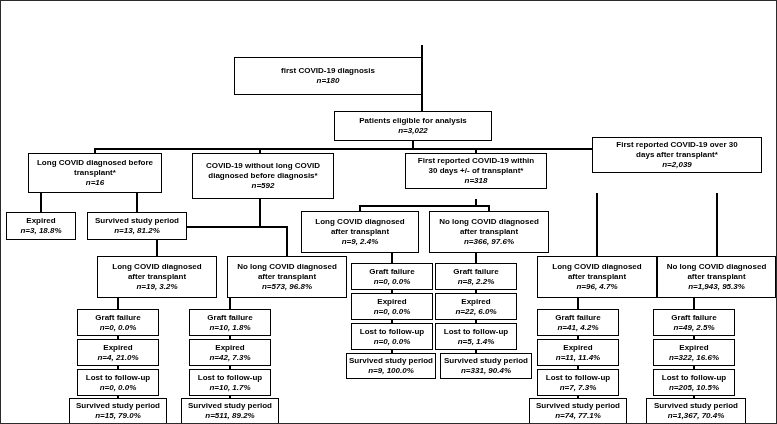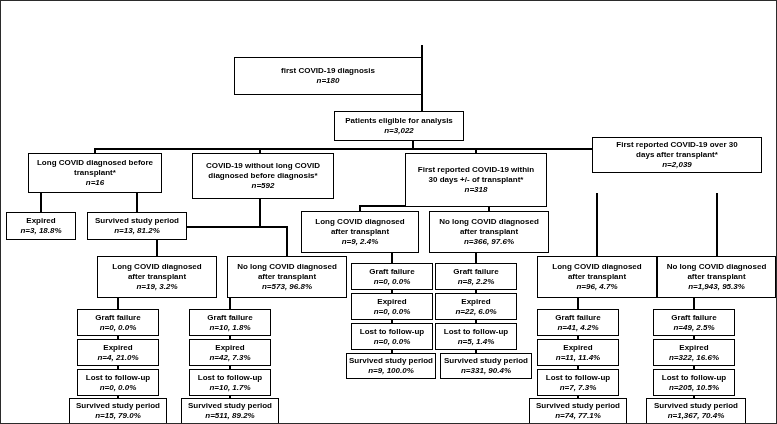--- a/index.html
+++ b/index.html
@@ -72,38 +72,38 @@
   <div class="ln v" style="left:474px;top:252px;height:101px"></div>
   <div class="ln v" style="left:576px;top:297px;height:101px"></div>
   <div class="ln v" style="left:692px;top:297px;height:101px"></div>
 
 
   <div class="box" style="left:233px;top:56px;width:188px;height:38px">
     <div class="t">first COVID-19 diagnosis</div>
     <div class="s">n=180</div>
   </div>
 
-  <div class="box" style="left:333px;top:110px;width:130px;height:30px">
+  <div class="box" style="left:333px;top:110px;width:158px;height:30px">
     <div class="t">Patients eligible for analysis</div>
     <div class="s">n=3,022</div>
   </div>
 
   <div class="box" style="left:27px;top:152px;width:134px;height:40px">
     <div class="t">Long COVID diagnosed before</div>
     <div class="t">transplant*</div>
     <div class="s">n=16</div>
   </div>
 
   <div class="box" style="left:191px;top:152px;width:142px;height:46px">
     <div class="t">COVID-19 without long COVID</div>
     <div class="t">diagnosed before diagnosis*</div>
     <div class="s">n=592</div>
   </div>
 
-  <div class="box" style="left:404px;top:152px;width:142px;height:54px">
+  <div class="box" style="left:404px;top:152px;width:142px;height:36px">
     <div class="t">First reported COVID-19 within</div>
     <div class="t">30 days +/- of transplant*</div>
     <div class="s">n=318</div>
   </div>
 
   <div class="box" style="left:591px;top:136px;width:170px;height:36px">
     <div class="t">First reported COVID-19 over 30</div>
     <div class="t">days after transplant*</div>
     <div class="s">n=2,039</div>
   </div>

